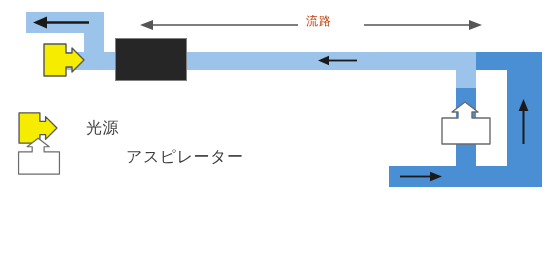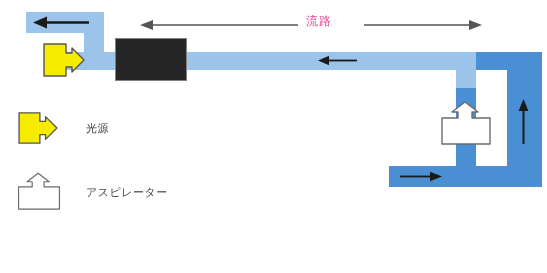--- a/index.html
+++ b/index.html
@@ -46,29 +46,29 @@
     overflow: visible;
   }
 
   
   .legend-item {
     position: absolute;
     display: flex;
     align-items: center;
   }
   .legend-label {
-    font-size: 11px;
+    font-size: 16px;
     color: #3d3d3d;
     letter-spacing: 0.5px;
     white-space: nowrap;
   }
   .flow-label {
     position: absolute;
     font-size: 12px;
-    color: #ec4899;
+    color: #c2410c;
     letter-spacing: 1px;
     white-space: nowrap;
   }
 </style>
 </head>
 <body>
 
 <div id="canvas">
 
   <svg class="arrow-svg" style="left:140px; top:17px;" width="160" height="16" viewBox="0 0 160 16">
@@ -131,21 +131,21 @@
     <path d="M3,17 L19,17 L19,11 L13,11 L26,1 L39,11 L33,11 L33,17 L51,17 L51,43 L3,43 Z" fill="#ffffff" stroke="#6b6b6b" stroke-width="1.4" stroke-linejoin="round"></path>
   </svg>
 
   <div class="legend-item" style="left:16px; top:110px;">
     <svg width="44" height="36" viewBox="0 0 44 38">
       <path d="M2,3 L24,3 L24,12 L30,12 L30,7 L42,19 L30,31 L30,26 L24,26 L24,35 L2,35 Z" fill="#f5ec00" stroke="#555555" stroke-width="1.4" stroke-linejoin="round"></path>
     </svg>
     <span class="legend-label" style="margin-left:26px;">光源</span>
   </div>
 
-  <div class="legend-item" style="left:16px; top:172px;">
+  <div class="legend-item" style="left:16px; top:137px;gap:40px;">
     <svg width="46" height="40" viewBox="0 0 54 46">
       <path d="M3,17 L19,17 L19,11 L13,11 L26,1 L39,11 L33,11 L33,17 L51,17 L51,43 L3,43 Z" fill="#ffffff" stroke="#6b6b6b" stroke-width="1.4" stroke-linejoin="round"></path>
     </svg>
     <span class="legend-label" style="margin-left:24px;">アスピレーター</span>
   </div>
 
 
 </div>
 
 </body></html>

